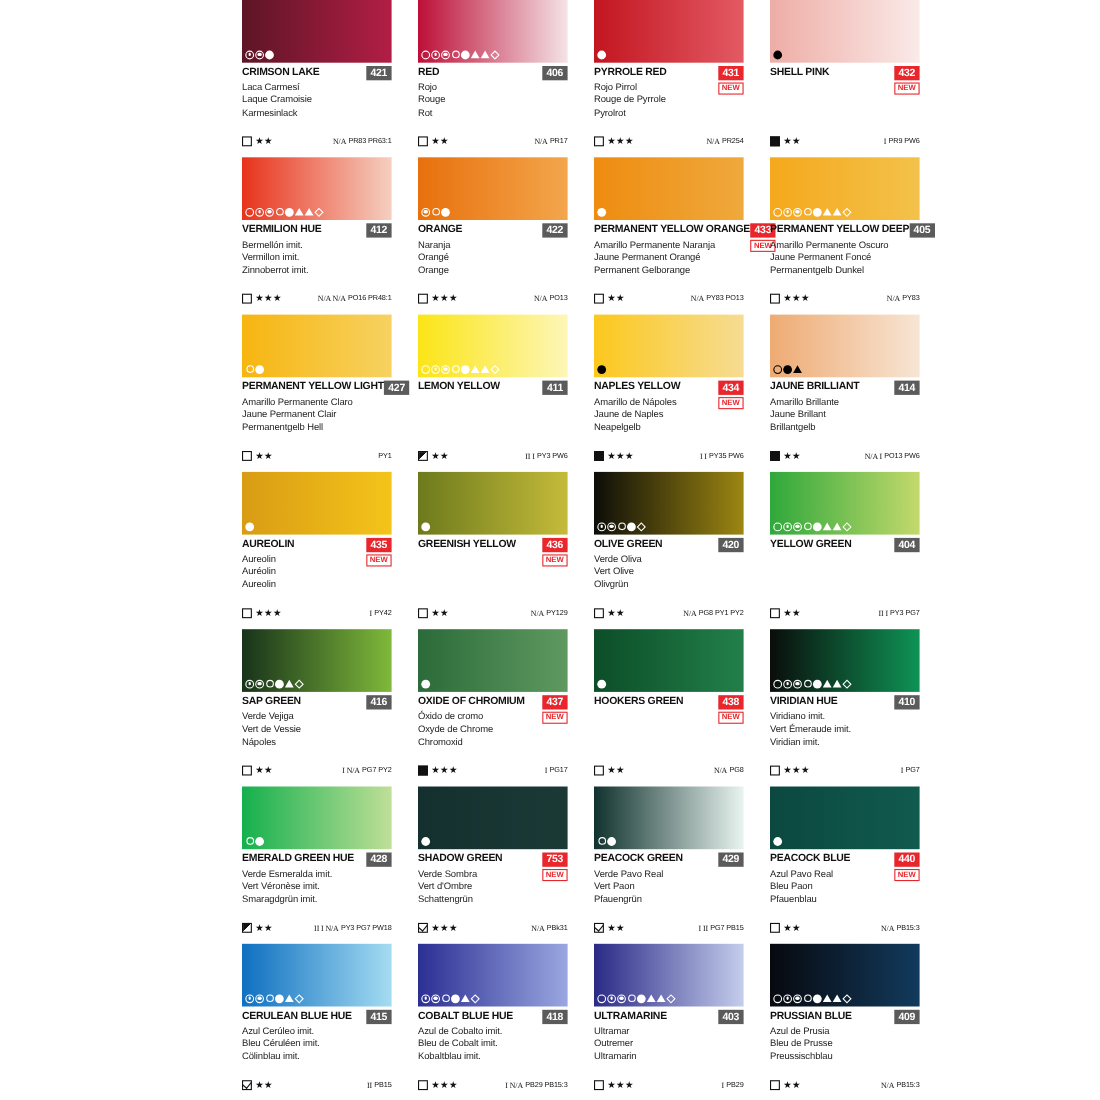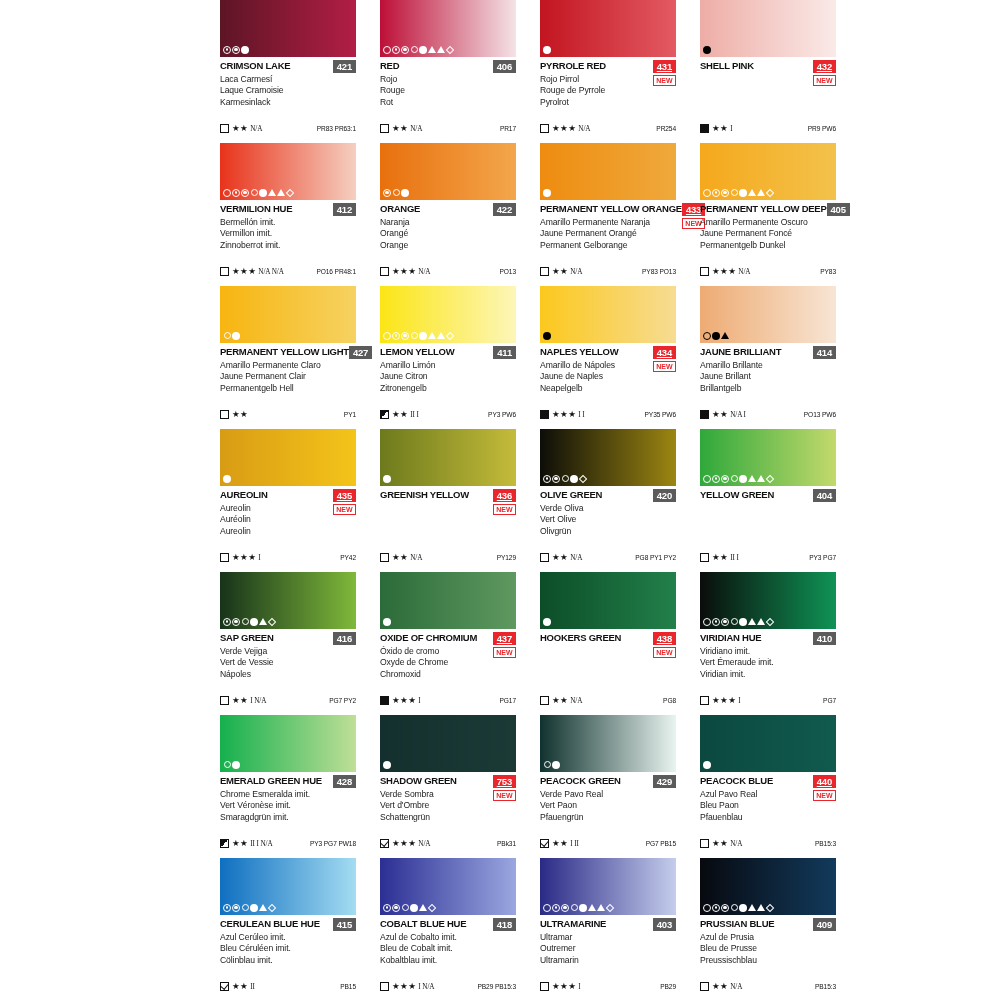--- a/index.html
+++ b/index.html
@@ -95,21 +95,21 @@
   }
   .code-badge{
     font-size:9.5px;
     font-weight:bold;
     color:#ffffff;
     background:#5b5b5b;
     padding:1px 4px 1px 4px;
     line-height:11px;
     letter-spacing:-0.2px;
   }
-  .code-badge.is-new{ background:#e8262b;text-decoration:underline; }
+  .code-badge.is-new{ background:#e8262b; }
   .new-badge{
     font-size:7px;
     font-weight:bold;
     color:#e8262b;
     border:1px solid #e8262b;
     background:#fff;
     padding:0.5px 2.5px;
     line-height:8px;
     letter-spacing:0px;
   }
@@ -158,21 +158,21 @@
   .meta-stars{
     margin-left:3px;
     font-size:8.6px;
     line-height:9px;
     letter-spacing:0.4px;
     color:#111;
     flex:0 0 auto;
   }
   .meta-series{
     flex:1 1 auto;
-    text-align:left;
+    text-align:right;
     font-size:7.2px;
     padding:0 2px;
     white-space:nowrap;
     font-family:"Liberation Serif", serif;
   }
   .meta-pigment{
     flex:0 0 auto;
     text-align:right;
     font-size:6.6px;
     white-space:nowrap;
@@ -532,25 +532,20 @@
             <i></i>
           </span>
         </div>
       </div>
       <div class="swatch-title-row">
         <div class="swatch-name">LEMON YELLOW</div>
         <div class="badge-stack">
           <div class="code-badge">411</div>
         </div>
       </div>
-      <div class="alt-names">
-        <div class="alt-name">Amarillo Limón</div>
-        <div class="alt-name">Jaune Citron</div>
-        <div class="alt-name">Zitronengelb</div>
-      </div>
       <div class="meta-row">
         <span class="meta-opacity half"></span>
         <span class="meta-stars">★★</span>
         <span class="meta-series">II I</span>
         <span class="meta-pigment">PY3 PW6</span>
       </div>
     </div>
     <div class="swatch-card">
       <div class="swatch-band" style="background: linear-gradient(to right, rgb(252, 200, 29) 0%, rgb(246, 220, 147) 100%);">
         <div class="swatch-symbols">
@@ -895,21 +890,21 @@
           </span>
         </div>
       </div>
       <div class="swatch-title-row">
         <div class="swatch-name">EMERALD GREEN HUE</div>
         <div class="badge-stack">
           <div class="code-badge">428</div>
         </div>
       </div>
       <div class="alt-names">
-        <div class="alt-name">Chrome Esmeralda imit.</div>
+        <div class="alt-name">Verde Esmeralda imit.</div>
         <div class="alt-name">Vert Véronèse imit.</div>
         <div class="alt-name">Smaragdgrün imit.</div>
       </div>
       <div class="meta-row">
         <span class="meta-opacity half"></span>
         <span class="meta-stars">★★</span>
         <span class="meta-series">II I N/A</span>
         <span class="meta-pigment">PY3 PG7 PW18</span>
       </div>
     </div>

